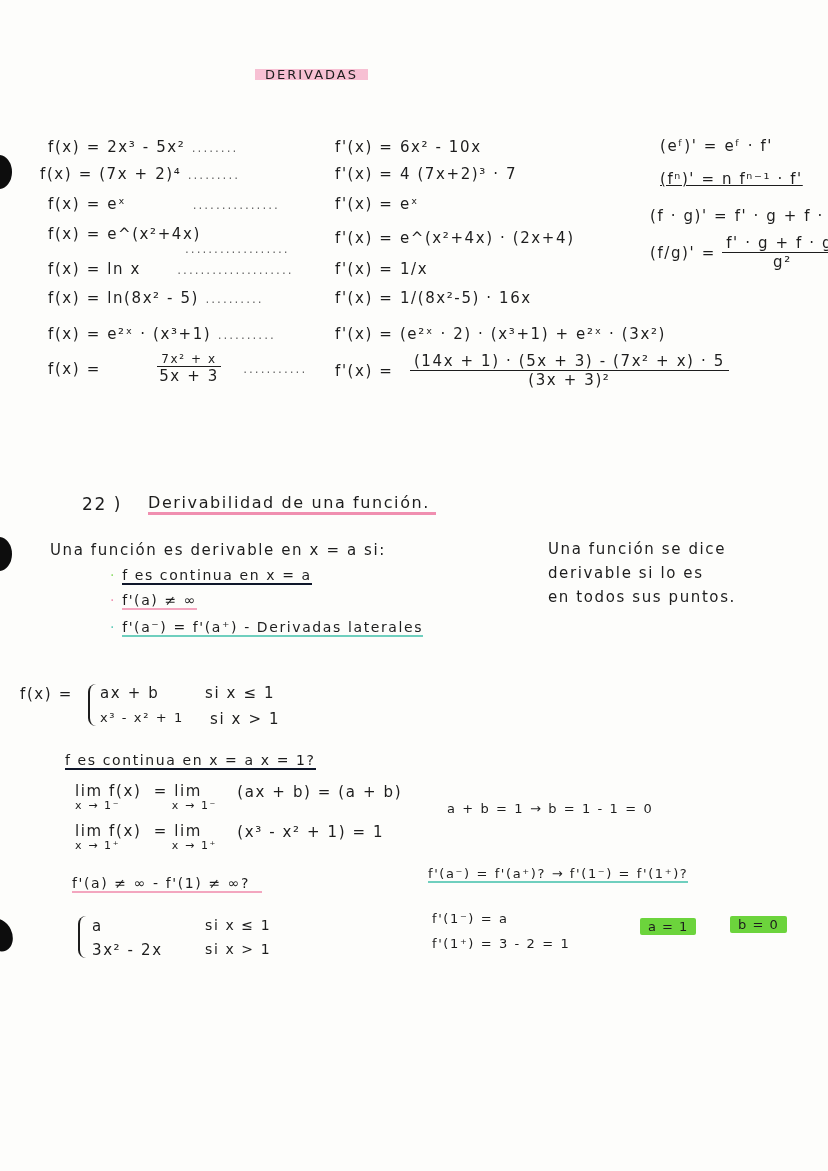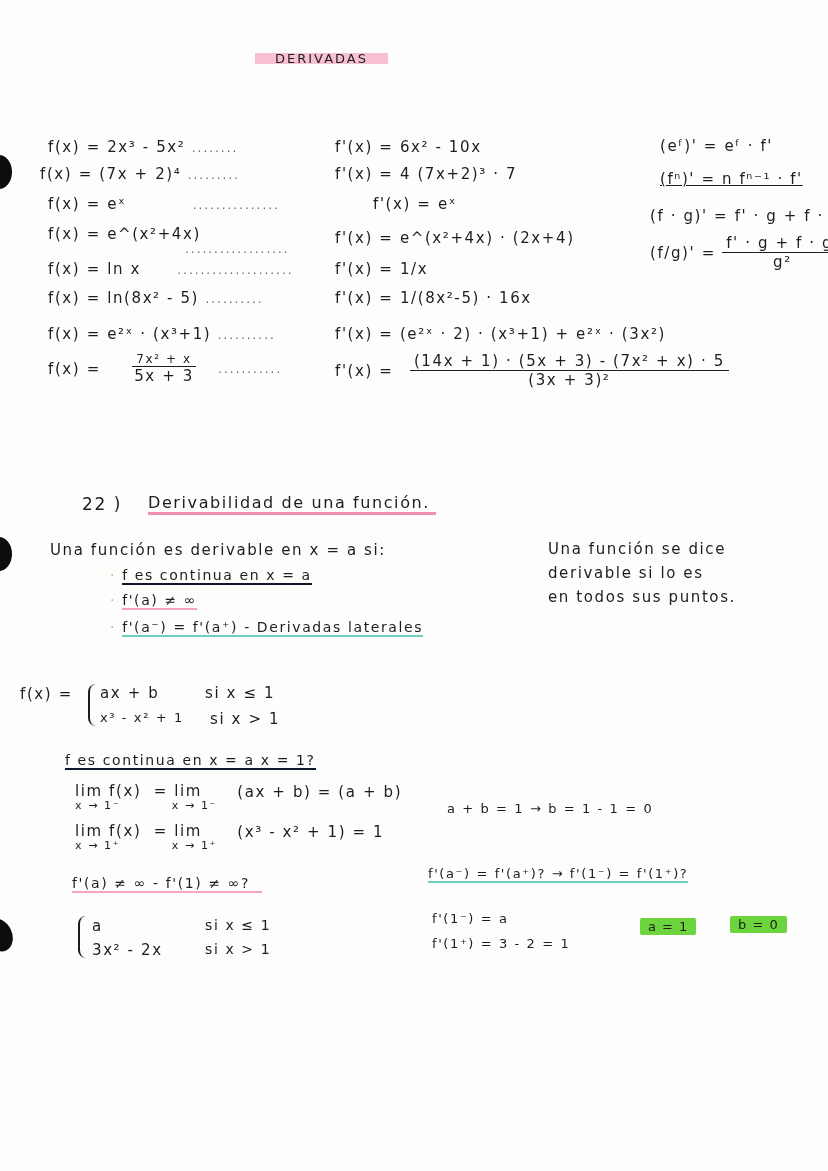--- a/index.html
+++ b/index.html
@@ -9,22 +9,22 @@
     font-family: "DejaVu Sans", sans-serif;
     color: #1d1d1d;
   }
   .abs { position: absolute; white-space: nowrap; }
   .hand { font-family: "DejaVu Sans", sans-serif; font-size: 15px; letter-spacing: 1.6px; }
   .hole {
     position: absolute; left: -14px; width: 26px; height: 34px;
     background: #0d0d0d; border-radius: 50%;
   }
   .title {
-    left: 255px; top: 50px; font-size: 13px; letter-spacing: 2px;
-    padding: 1px 20px; background: linear-gradient(#fdfdfb 20%, #f7c0d3 20%, #f7c0d3 85%, #fdfdfb 85%);
+    left: 255px; top: 66px; font-size: 13px; letter-spacing: 2px;
+    padding: 1px 10px; background: linear-gradient(#fdfdfb 20%, #f7c0d3 20%, #f7c0d3 85%, #fdfdfb 85%);
   }
   .dots { color: #666; letter-spacing: 2px; font-size: 12px; }
   .hl-pink { border-bottom: 3px solid #f08fb0; }
   .hl-pink-thin { border-bottom: 2px solid #f3a6bf; }
   .hl-green-thin { border-bottom: 2px solid #0f172a; }
   .hl-teal-thin { border-bottom: 2px solid #6fcfbe; }
   .frac { display: inline-flex; flex-direction: column; align-items: center; vertical-align: middle; }
   .frac .num { border-bottom: 1.5px solid #1d1d1d; padding: 0 4px; }
   .frac .den { padding: 0 4px; }
   .brace {
@@ -56,21 +56,21 @@
 <div class="abs hand" style="left:40px; top:165px;">
   <span>f(x) = (7x + 2)⁴</span>
   <span class="dots">.........</span>
 </div>
 <div class="abs hand" style="left:335px; top:165px;">f'(x) =  4 (7x+2)³ · 7</div>
 
 <div class="abs hand" style="left:48px; top:195px;">
   <span>f(x) = eˣ</span>
   <span class="dots" style="margin-left:60px;">...............</span>
 </div>
-<div class="abs hand" style="left:335px; top:195px;margin-left:38px;">f'(x) =  eˣ</div>
+<div class="abs hand" style="left:335px; top:195px;">f'(x) =  eˣ</div>
 
 <div class="abs hand" style="left:48px; top:225px;">f(x) = e^(x²+4x)</div>
 <div class="abs dots" style="left:185px; top:242px;">..................</div>
 <div class="abs hand" style="left:335px; top:229px;">f'(x) =  e^(x²+4x) · (2x+4)</div>
 
 <div class="abs hand" style="left:48px; top:260px;">
   <span>f(x) = ln x</span>
   <span class="dots" style="margin-left:30px;">....................</span>
 </div>
 <div class="abs hand" style="left:335px; top:260px;">f'(x) =  1/x</div>
@@ -82,21 +82,21 @@
 <div class="abs hand" style="left:335px; top:289px;">f'(x) =  1/(8x²-5) · 16x</div>
 
 <div class="abs hand" style="left:48px; top:325px;">
   <span>f(x) = e²ˣ · (x³+1)</span>
   <span class="dots">..........</span>
 </div>
 <div class="abs hand" style="left:335px; top:325px;">f'(x) = (e²ˣ · 2) · (x³+1) + e²ˣ · (3x²)</div>
 
 <div class="abs hand" style="left:48px; top:352px;">
   <span style="vertical-align:middle;">f(x) =</span>
-  <span class="frac" style="margin-left:23px;">
+  <span class="frac" style="margin-left:48px;">
     <span class="num" style="font-size:12px;">7x² + x</span>
     <span class="den">5x + 3</span>
   </span>
   <span class="dots" style="vertical-align:middle; margin-left:14px;">...........</span>
 </div>
 <div class="abs hand" style="left:335px; top:352px;">
   <span style="vertical-align:middle;">f'(x) =</span>
   <span class="frac" style="margin-left:10px;">
     <span class="num">(14x + 1) · (5x + 3) - (7x² + x) · 5</span>
     <span class="den">(3x + 3)²</span>

